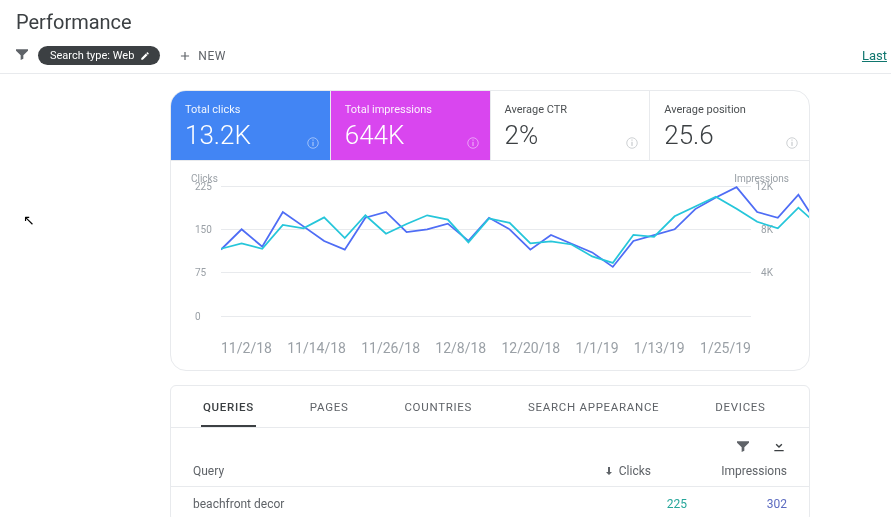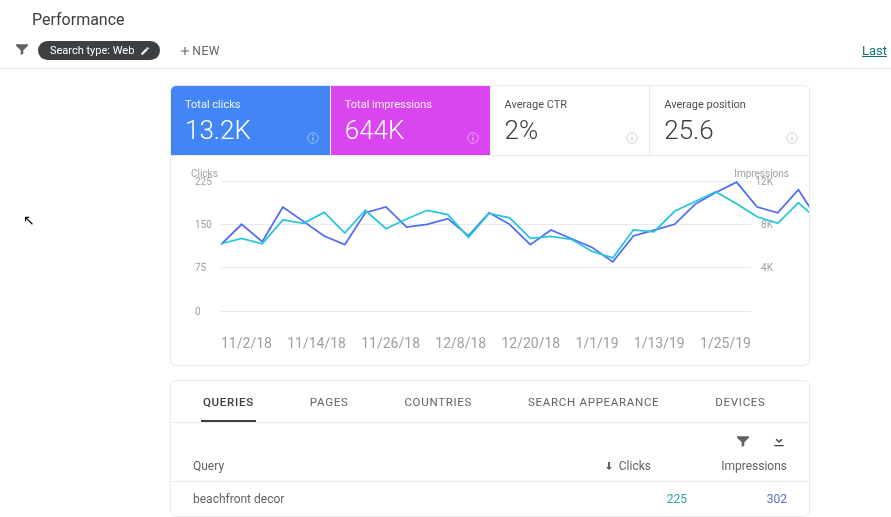--- a/index.html
+++ b/index.html
@@ -6,22 +6,22 @@
   body {
     font-family: Roboto, "Helvetica Neue", Arial, sans-serif;
     background: #fff;
     color: #3c4043;
     width: 891px;
     height: 517px;
     overflow: hidden;
     font-size: 13px;
   }
   .header {
-    padding: 10px 32px 4px;
-    font-size: 16px;
+    padding: 10px 16px 4px;
+    font-size: 20px;
     color: #3c4043;
     font-weight: 400;
   }
   .filter-bar {
     display: flex;
     align-items: center;
     padding: 8px 14px;
     gap: 8px;
     border-bottom: 1px solid #e8eaed;
     position: relative;
@@ -39,29 +39,30 @@
     cursor: pointer;
   }
   .chip .pen { width:10px; height:10px; }
   .newbtn {
     color: #5f6368;
     font-size: 12px;
     text-transform: uppercase;
     letter-spacing: .5px;
     display: flex;
     align-items: flex-end;
+    gap: 6px;
     margin-left: 10px;
     cursor: pointer;
   }
   .right-cut { position:absolute; right:4px; color:#0f766e;text-decoration:underline; }
   .card {
     margin: 16px 0 0 170px;
     width: 640px;
     border: 1px solid #e8eaed;
-    border-radius: 6px;
+    border-radius: 16px;
     background: #fff;
     overflow: hidden;
   }
   .metrics { display:flex; border-bottom:1px solid #e8eaed; }
   .metric {
     flex:1; padding: 12px 14px 10px; position:relative; cursor:pointer;
   }
   .metric + .metric { border-left:1px solid #e8eaed; }
   .metric.active1 { background:#4285f4; color:#fff; }
   .metric.active2 { background:#d946ef; color:#fff; }

